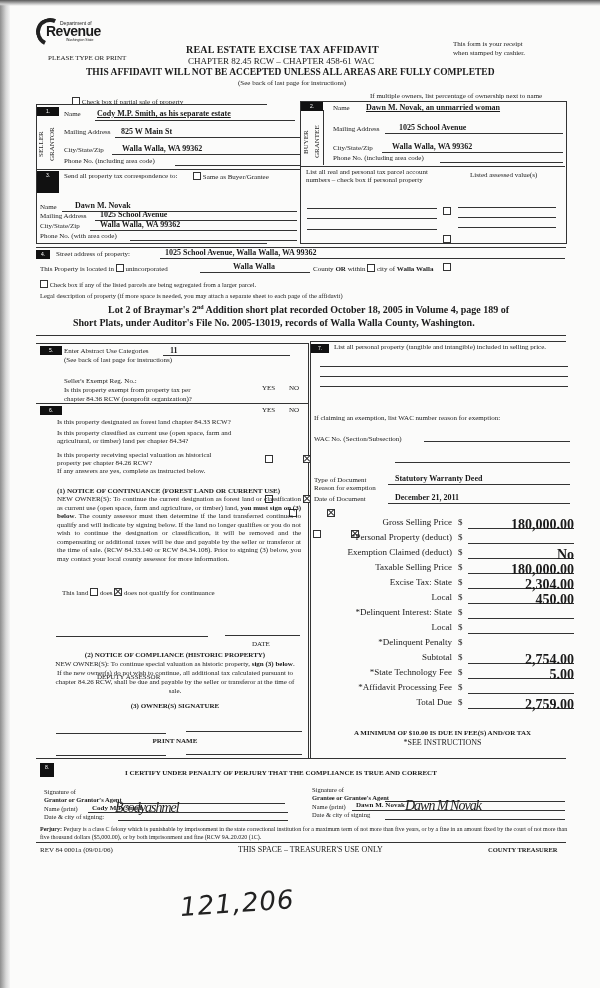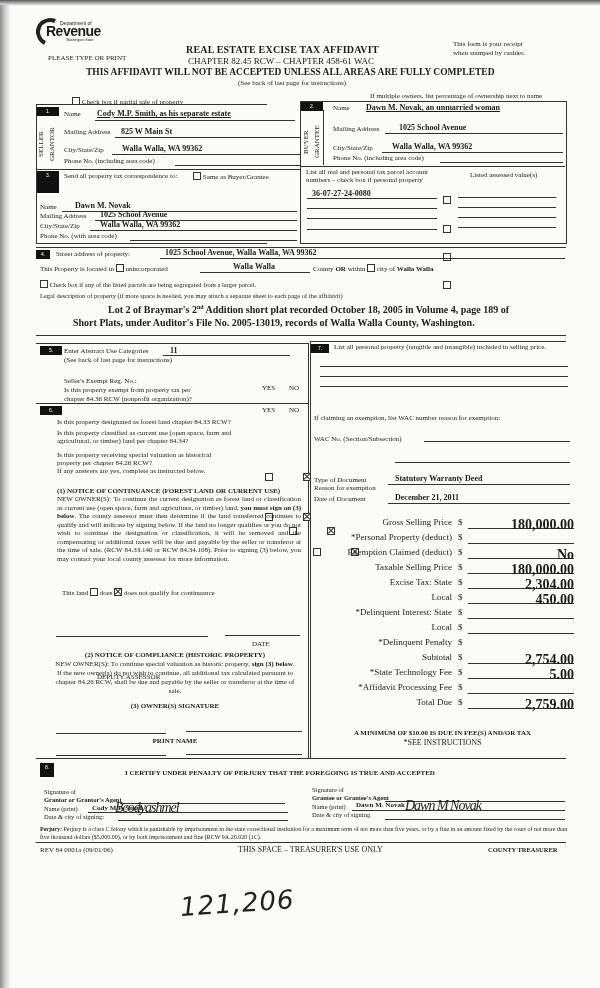--- a/index.html
+++ b/index.html
@@ -114,26 +114,20 @@
   <div class="line" style="left:440px;top:162px;width:123px;"></div>
   <div class="line" style="left:300px;top:166px;width:265px;"></div>
 </div>
 
 <div>
   <div class="abs t7" style="left:306px;top:168px;">List all real and personal tax parcel account</div>
   <div class="abs t7" style="left:306px;top:176px;">numbers – check box if personal property</div>
   <div class="abs t7" style="left:470px;top:171px;">Listed assessed value(s)</div>
 
   <div>
-    <div class="abs fill" style="left:312px;top:189px;">36-07-27-24-0080</div>
-    <div class="line" style="left:307px;top:198px;width:130px;"></div>
-    <span class="cb abs" style="left:443px;top:189px;"></span>
-    <div class="line" style="left:458px;top:197px;width:98px;"></div>
-  </div>
-  <div>
     <div class="line" style="left:307px;top:208px;width:130px;"></div>
     <span class="cb abs" style="left:443px;top:200px;"></span>
     <div class="line" style="left:458px;top:207px;width:98px;"></div>
   </div>
   <div>
     <div class="line" style="left:307px;top:218px;width:130px;"></div>
     <span class="cb abs" style="left:443px;top:210px;"></span>
     <div class="line" style="left:458px;top:217px;width:98px;"></div>
   </div>
   <div>
@@ -338,21 +332,21 @@
       <span class="val">2,759.00</span>
     </div>
 
   <div class="abs b t7 center" style="left:315px;top:729px;width:255px;">A MINIMUM OF $10.00 IS DUE IN FEE(S) AND/OR TAX</div>
   <div class="abs t8 center" style="left:315px;top:738px;width:255px;">*SEE INSTRUCTIONS</div>
 </div>
 
 <div class="line" style="left:36px;top:758px;width:530px;"></div>
 <div>
   <div class="numtag" style="left:40px;top:763px;width:14px;height:14px;">8.</div>
-  <div class="abs b t7" style="left:125px;top:769px;">I CERTIFY UNDER PENALTY OF PERJURY THAT THE FOREGOING IS TRUE AND ACCEPTED</div>
+  <div class="abs b t7" style="left:125px;top:769px;">I CERTIFY UNDER PENALTY OF PERJURY THAT THE COMPLIANCE IS TRUE AND CORRECT</div>
 
   <div class="abs t6" style="left:44px;top:788px;">Signature of</div>
   <div class="abs b t6" style="left:44px;top:796px;">Grantor or Grantor's Agent</div>
   <div class="line" style="left:120px;top:803px;width:165px;"></div>
   <div class="abs t6" style="left:44px;top:805px;">Name (print)</div>
   <div class="abs b t7" style="left:92px;top:804px;">Cody M.P. Smith</div>
   <div class="line" style="left:88px;top:812px;width:200px;"></div>
   <div class="abs t6" style="left:44px;top:813px;">Date &amp; city of signing:</div>
   <div class="signature" style="left:115px;top:800px;">Bcodyashmel</div>
   <div class="line" style="left:118px;top:820px;width:170px;"></div>

